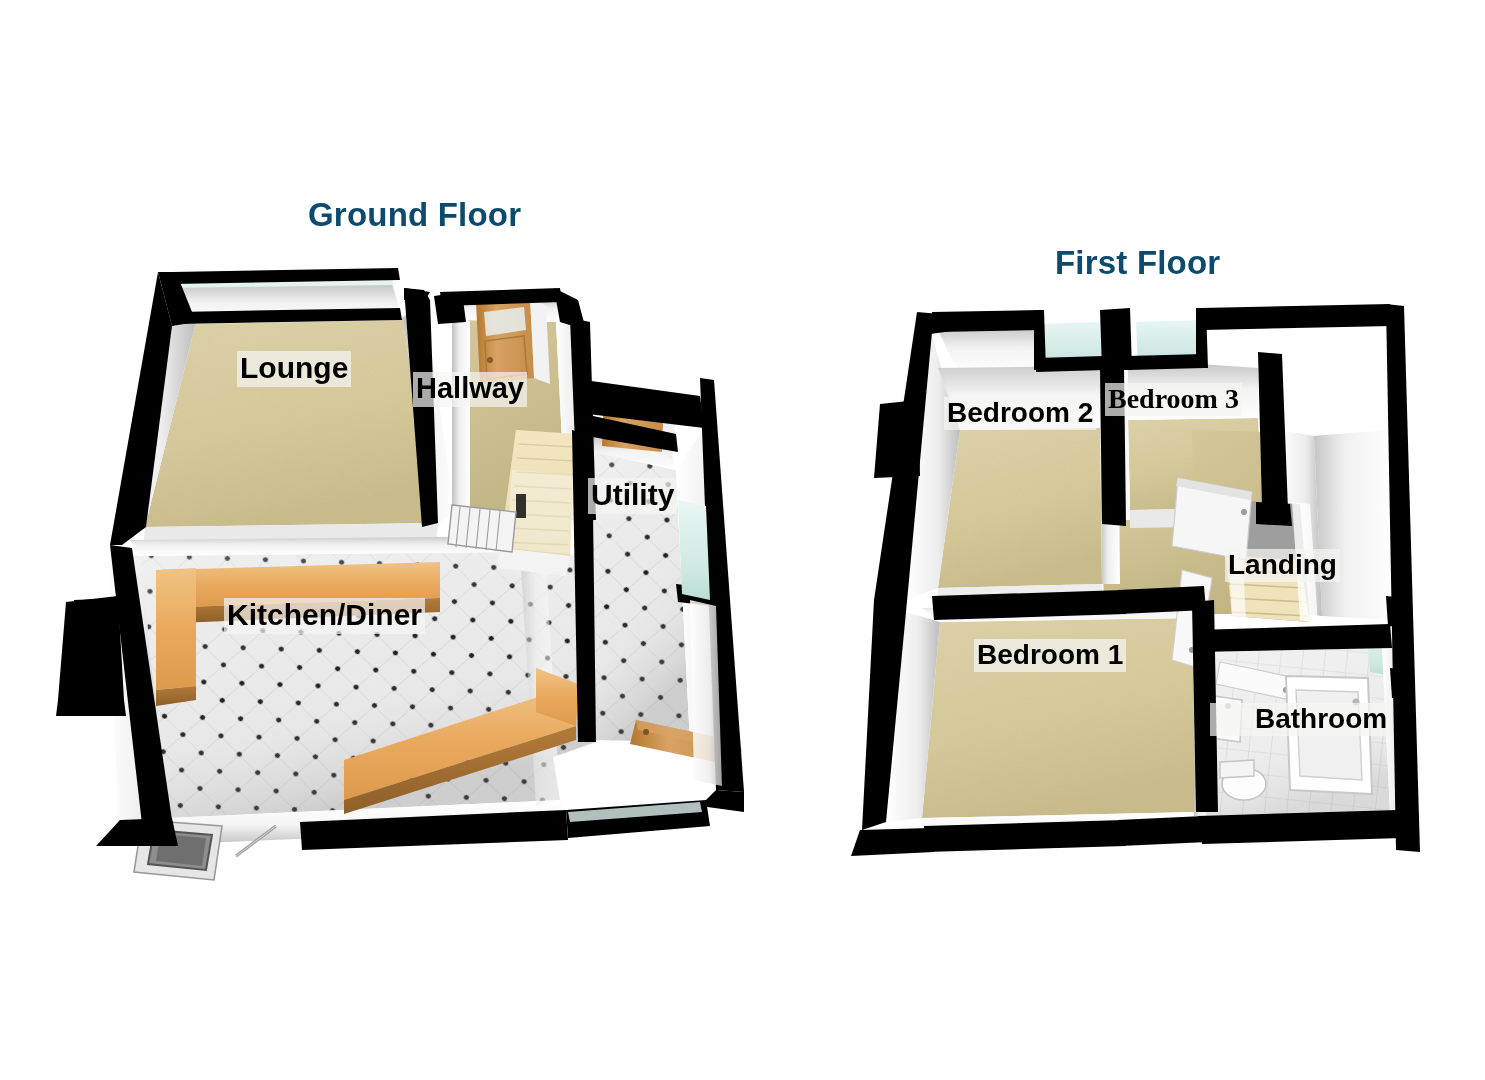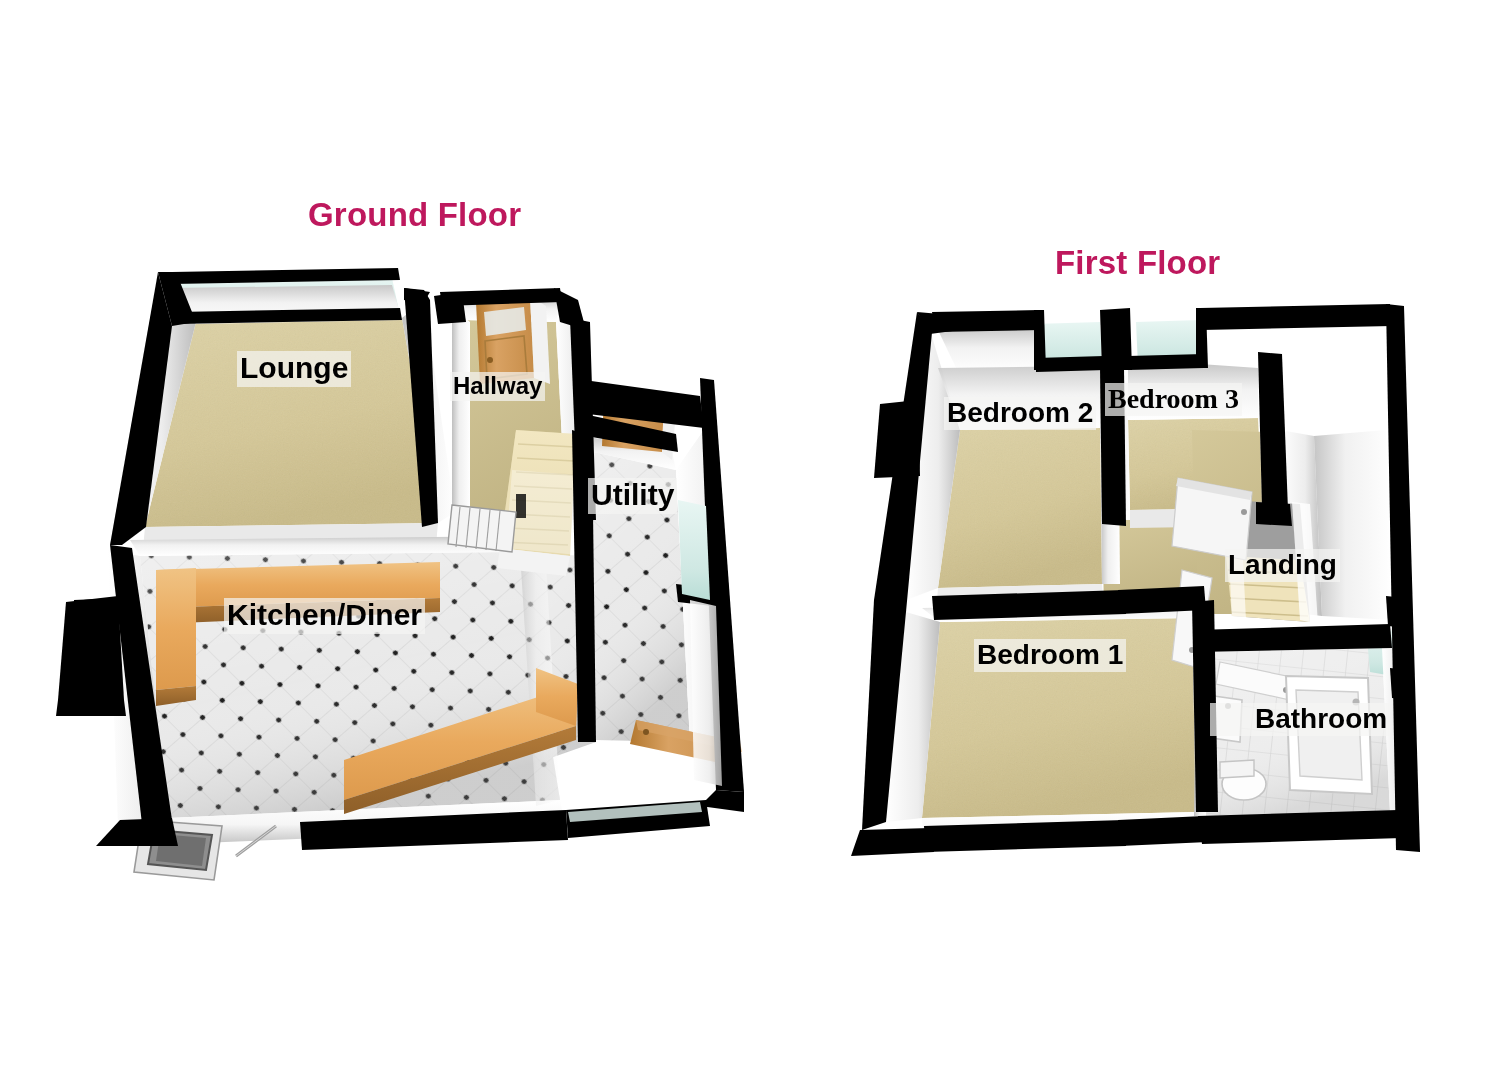--- a/index.html
+++ b/index.html
@@ -18,40 +18,40 @@
     position: absolute;
     inset: 0;
     width: 1485px;
     height: 1080px;
   }
   .floor-title {
     position: absolute;
     font-family: "Liberation Sans", sans-serif;
     font-weight: bold;
     font-size: 33px;
-    color: #be185d;
+    color: #0c4a6e;
     letter-spacing: 0.2px;
     white-space: nowrap;
   }
   #title-ground { left: 308px; top: 196px; }
   #title-first  { left: 1055px; top: 244px; }
 
   .room-label {
     position: absolute;
     font-family: "Liberation Sans", sans-serif;
     font-weight: bold;
     color: #000000;
     white-space: nowrap;
     background: rgba(245,245,243,0.70);
     padding: 0px 3px 1px 3px;
     line-height: 1.16;
   }
   
   #lbl-lounge       { left: 237px; top: 351px; font-size: 30px; }
-  #lbl-hallway      { left: 450px; top: 372px; font-size: 24px; }
+  #lbl-hallway      { left: 413px; top: 372px; font-size: 29px; }
   #lbl-utility      { left: 588px; top: 478px; font-size: 30px; }
   #lbl-kitchendiner { left: 224px; top: 598px; font-size: 30px; }
   
   #lbl-bedroom2 { left: 944px; top: 397px; font-size: 28px; }
   #lbl-bedroom3 { left: 1105px; top: 383px; font-size: 28px; font-family: Liberation Serif, serif; }
   #lbl-landing  { left: 1213px; top: 549px; font-size: 28px; margin-left: 12px; }
   #lbl-bedroom1 { left: 974px; top: 639px; font-size: 28px; }
   #lbl-bathroom { left: 1210px; top: 703px; font-size: 28px; padding-left: 45px; }
 </style>
 </head>

